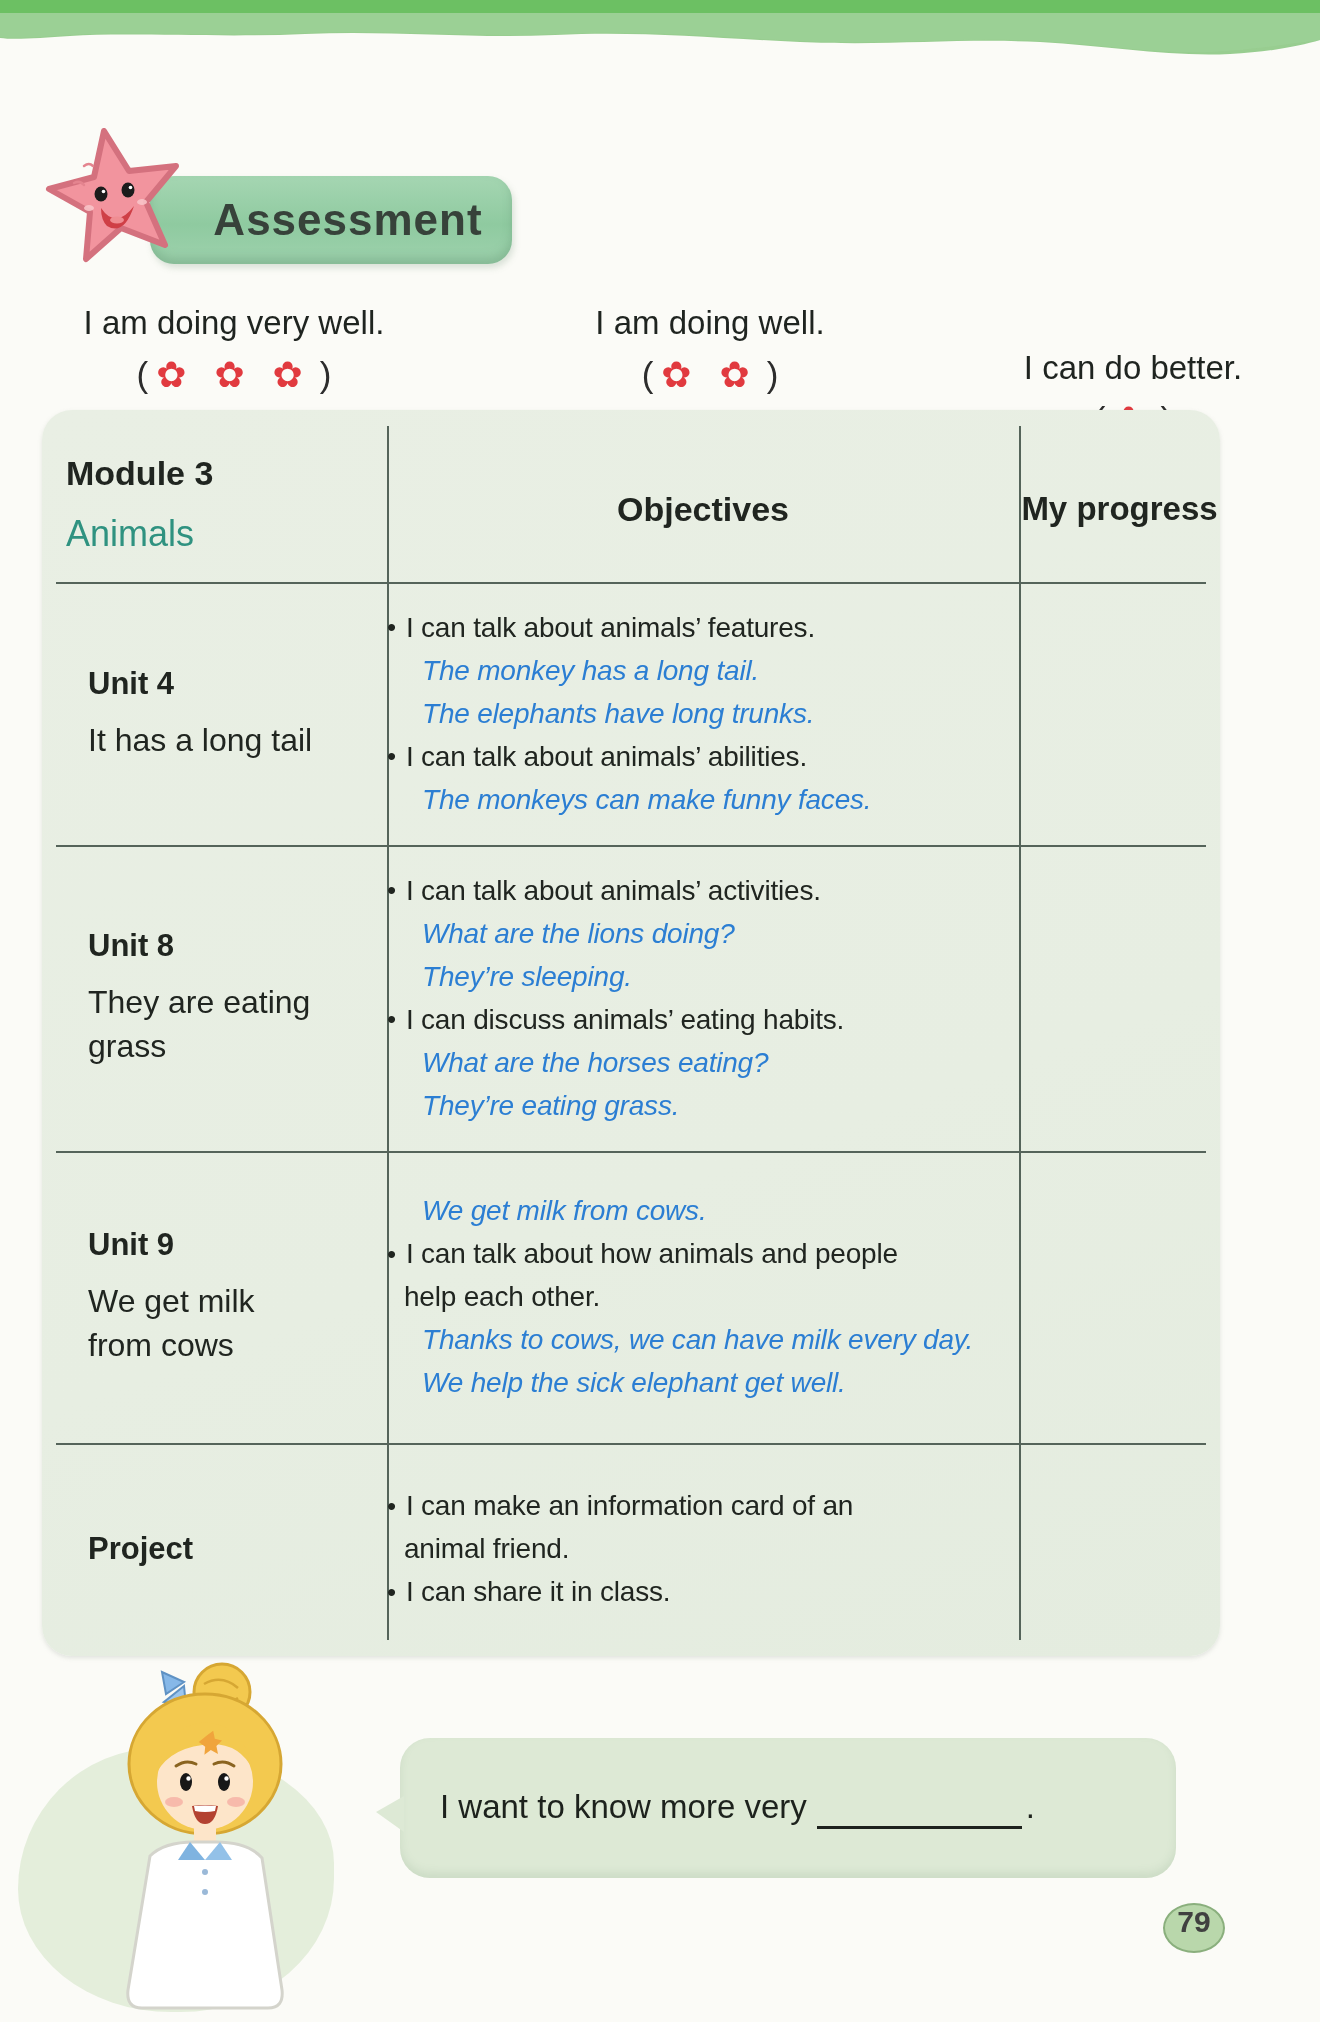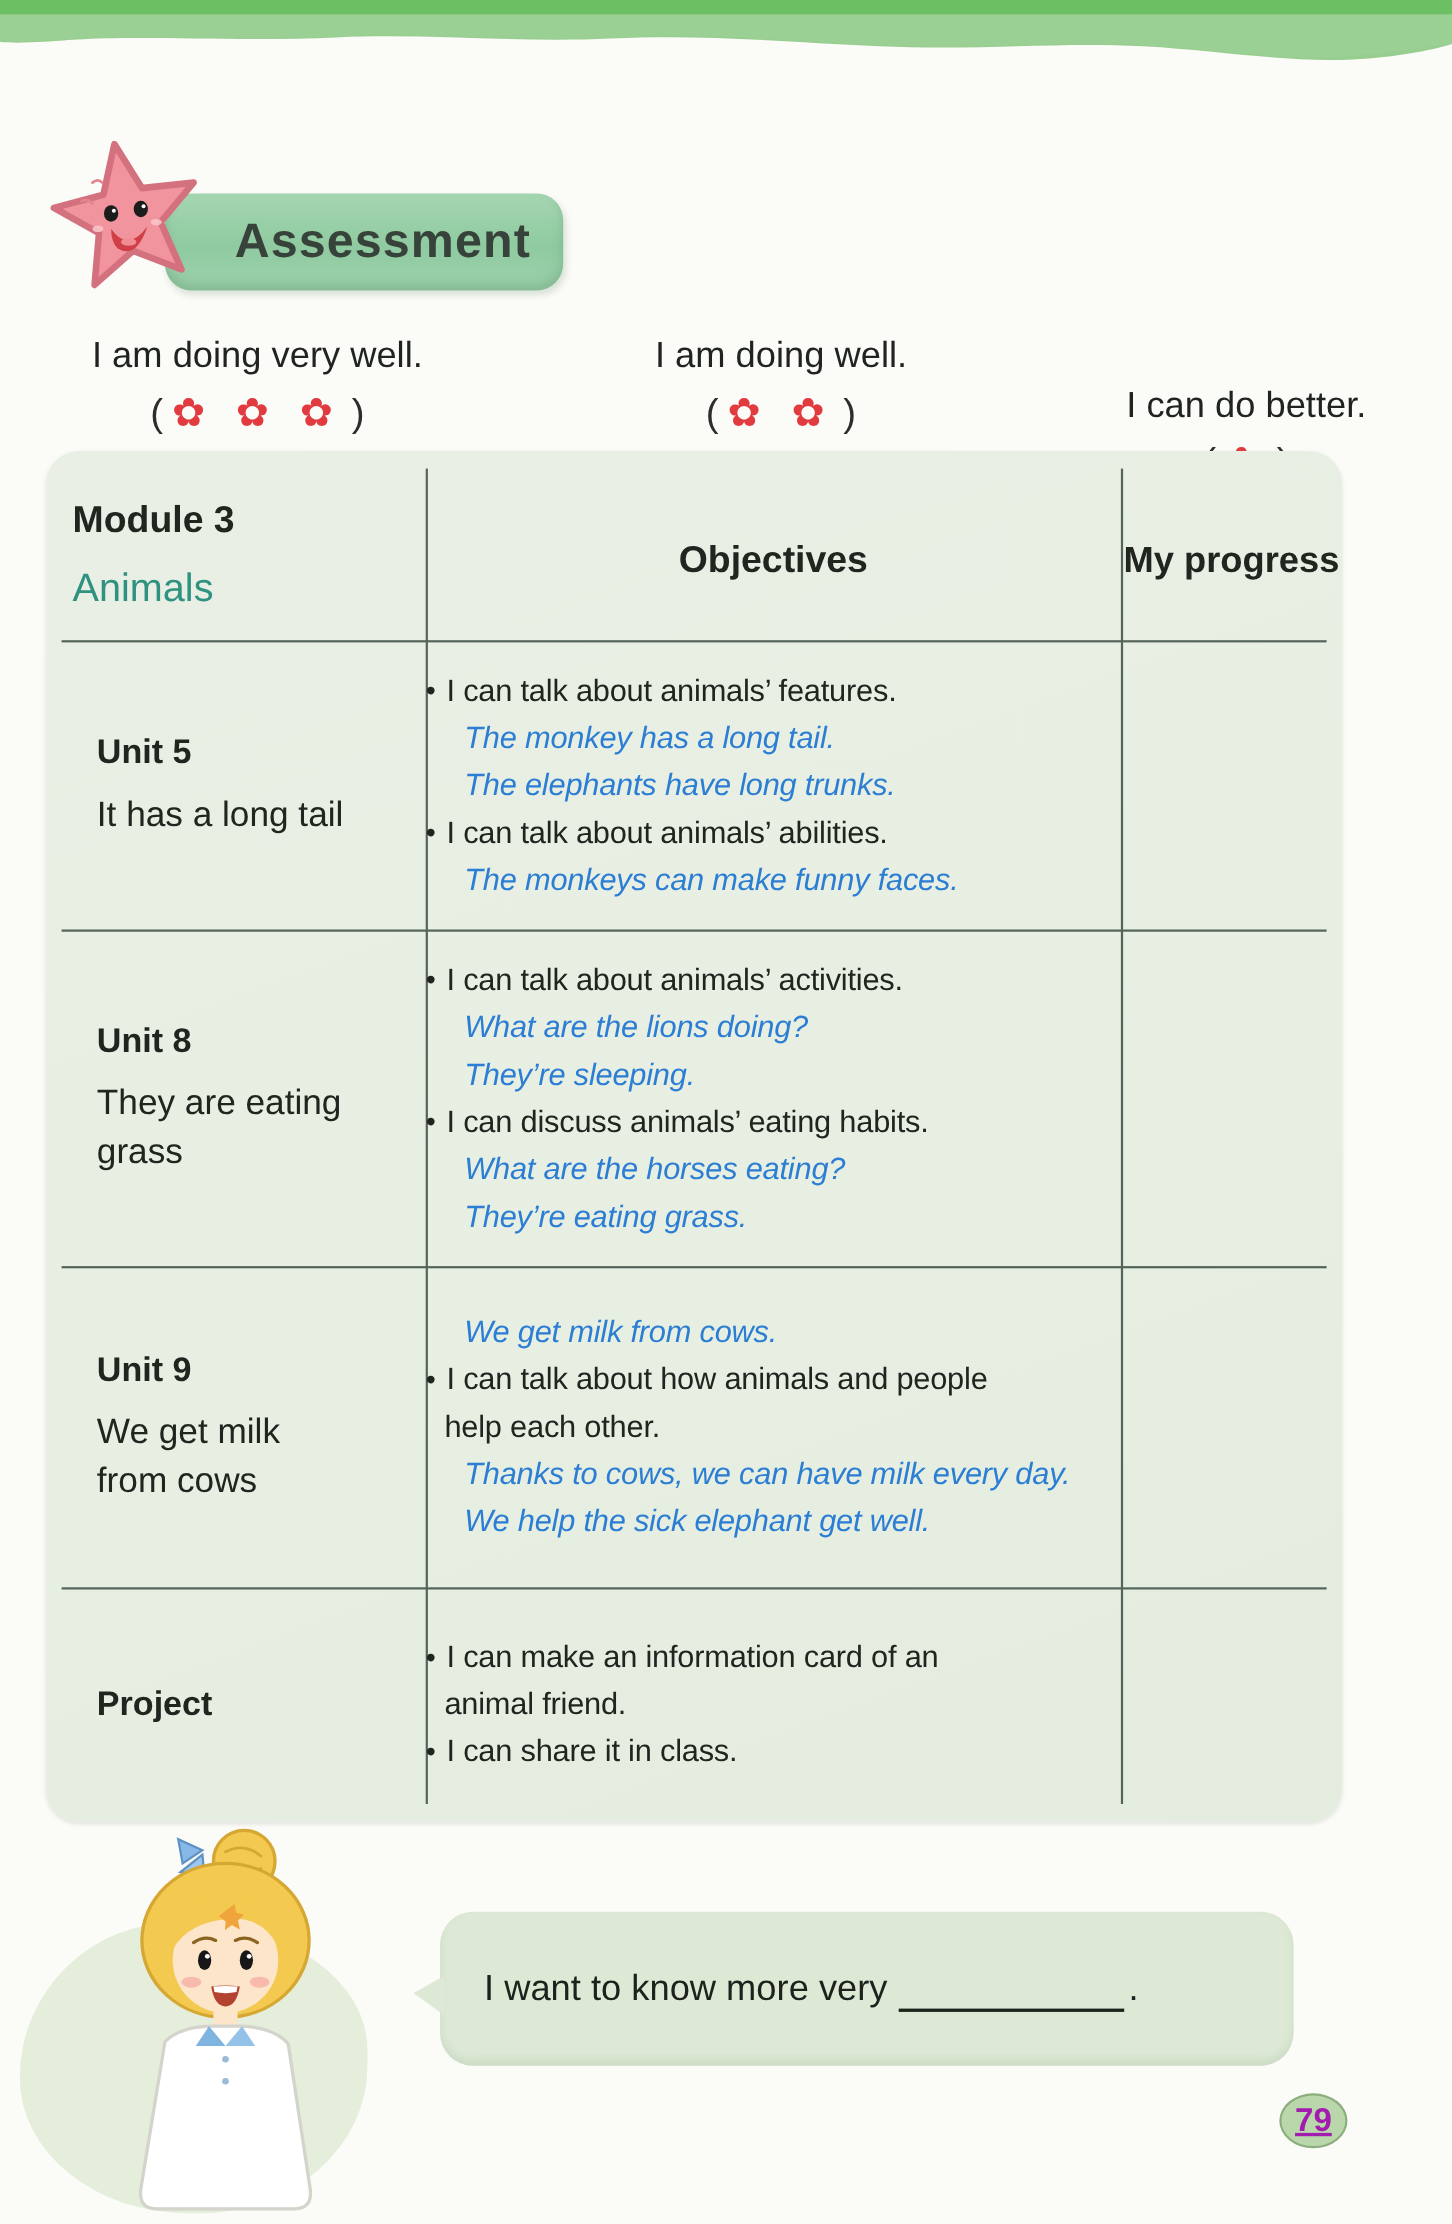--- a/index.html
+++ b/index.html
@@ -70,22 +70,22 @@
       border-radius:30px;display:flex;align-items:center;
       box-shadow:inset 0 -5px 8px rgba(130,160,130,.18);}
   #bubble .tail{position:absolute;left:-24px;top:58px;width:0;height:0;
       border-top:16px solid transparent;border-bottom:20px solid transparent;
       border-right:28px solid #dde9d5;}
   #bubble .txt{font-size:33px;color:#1d221d;padding-left:40px;}
   #bubble .blank{display:inline-block;width:205px;border-bottom:3px solid #1d221d;
       margin-left:10px;margin-right:4px;}
   #page-badge{left:1163px;top:1903px;width:62px;height:50px;border-radius:50%;
       background:#b9d7ab;border:2px solid #8aaf7d;box-sizing:border-box;
-      display:flex;align-items:center;justify-content:center;
-      font-size:30px;font-weight:bold;color:#a21caf;text-decoration:underline;}
+      display:flex;justify-content:center;
+      font-size:30px;font-weight:bold;color:#404040;}
 </style>
 </head>
 <body>
 
 <svg id="top-band" class="abs" viewBox="0 0 1320 64" xmlns="http://www.w3.org/2000/svg">
   <path d="M0,0 H1320 V40 C1300,46 1270,52 1230,54 C1170,57 1110,46 1040,42
            C960,38 890,46 800,42 C710,38 640,31 555,35 C470,39 390,30 305,34
            C220,38 130,32 70,36 C40,38 15,40 0,38 Z" fill="#98cd90"></path>
   <path d="M0,0 H1320 V40 C1280,45 1250,50 1210,52 C1160,54 1105,45 1040,41
            C965,37 885,45 800,41 C715,37 645,30 560,34 C475,38 390,29 305,33
@@ -134,21 +134,21 @@
 
   <div id="module-cell">
     <div class="m1">Module 3</div>
     <div class="m2">Animals</div>
   </div>
   <div id="objectives-header">Objectives</div>
   <div id="progress-header">My progress</div>
 
   <div class="trow" style="top:172px;height:263px;">
     <div class="col-unit">
-        <div class="unit-label">Unit 5</div>
+        <div class="unit-label">Unit 4</div>
         <div class="unit-title-line">It has a long tail</div>
       </div>
     <div class="col-obj">
         <div class="obj-line bullet">I can talk about animals’ features.</div>
         <div class="obj-line example">The monkey has a long tail.</div>
         <div class="obj-line example">The elephants have long trunks.</div>
         <div class="obj-line bullet">I can talk about animals’ abilities.</div>
         <div class="obj-line example">The monkeys can make funny faces.</div>
       </div>
     <div class="col-progress"></div>

